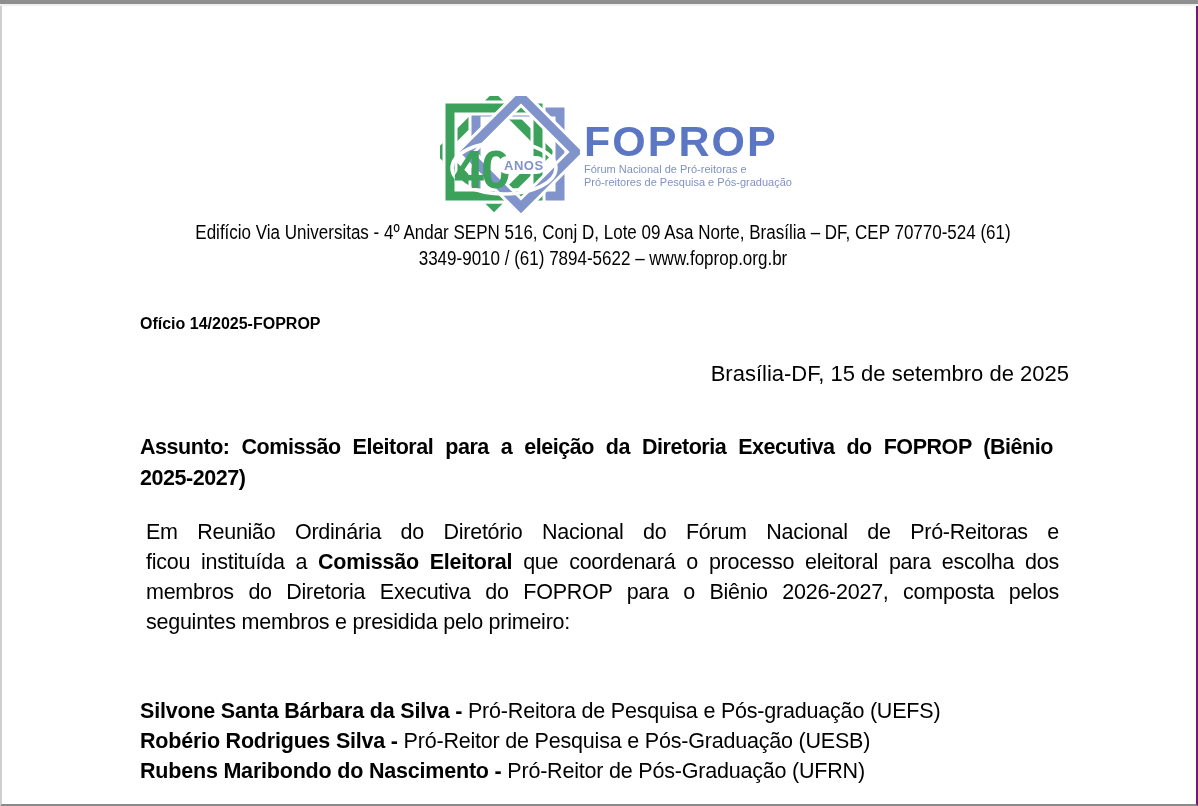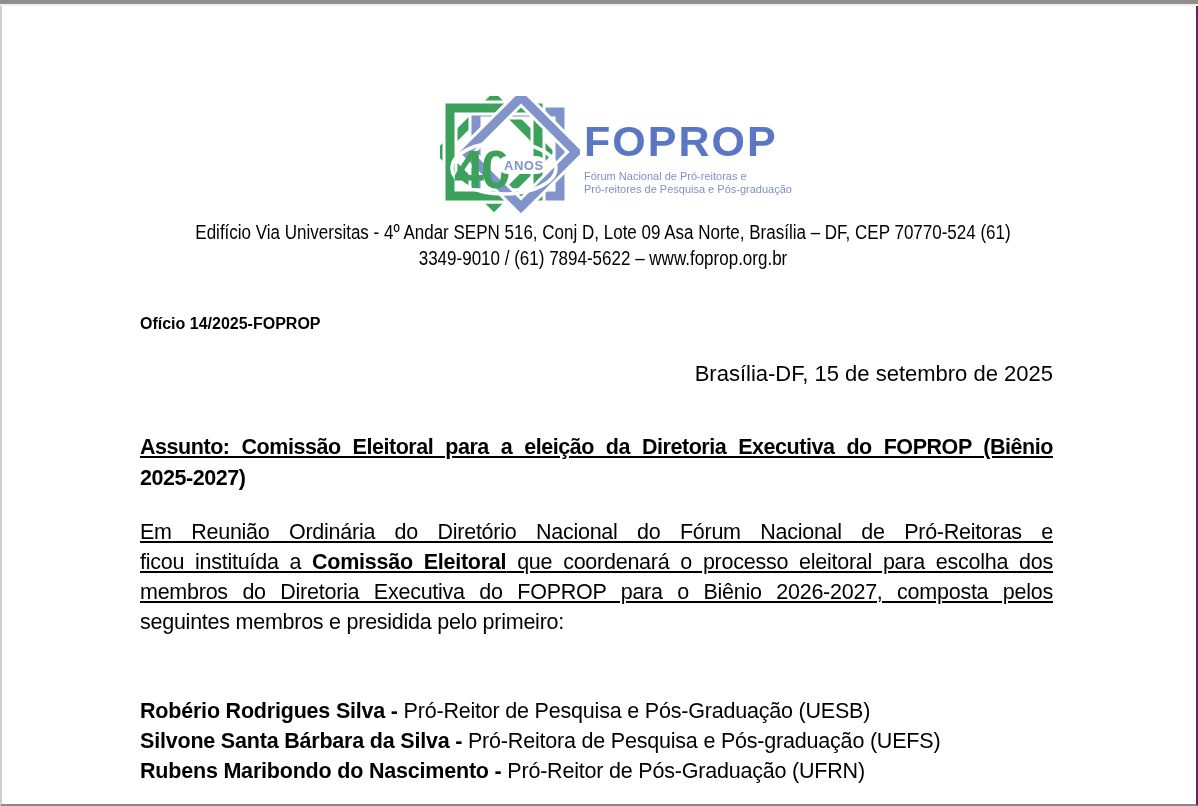--- a/index.html
+++ b/index.html
@@ -21,35 +21,35 @@
   .stroke-w { fill:none; stroke:#fff; stroke-width:15; }
   .g-stroke { fill:none; stroke:var(--logo-green,#3ca15b); stroke-width:9; }
   .b-stroke { fill:none; stroke:var(--logo-blue,#8094cb); stroke-width:9; }
   .ellipse40 { fill:none; stroke:#fff; stroke-width:3.5; }
   .num40 { font-family:"Liberation Sans",sans-serif; font-weight:bold; font-size:54px; letter-spacing:-3px; fill:var(--logo-green,#3ca15b); }
   .anos-pill { fill:#ffffff; }
   .anos-txt { font-family:"Liberation Sans",sans-serif; font-weight:bold; font-size:13px; letter-spacing:0.5px; fill:var(--logo-blue,#8094cb); }
   .brand-col { margin-left:4px; padding-top:24px; }
   .brand { font-size:43px; font-weight:bold; letter-spacing:2px; line-height:1; color:var(--brand-text,#5b77c4); }
   .brand-sub { font-size:11px; line-height:13px; color:var(--subtitle-text,#8091c3); }
-  .brand-sub.first { margin-top:7px; }
+  .brand-sub.first { }
   
   .address { position:absolute; left:4px; top:213px; width:1070px; height:56px; }
   .addr-inner {
     width:1410px; margin-left:-108px;
     transform:scaleX(0.85); transform-origin:50% 0;
     text-align:center; font-size:20px; line-height:26px; color:#000;
   }
   
   .reference { position:absolute; left:138px; top:305px; font-size:16px; font-weight:bold; line-height:26px; }
-  .dateline  { position:absolute; left:138px; top:355px; width:913px; text-align:right; font-size:22px; line-height:26px; }
+  .dateline  { position:absolute; left:154px; top:355px; width:913px; text-align:right; font-size:22px; line-height:26px; }
   .subject   { position:absolute; left:138px; top:426px; width:913px; font-size:21.5px; font-weight:bold; line-height:31px; letter-spacing:-0.45px; }
-  .bodytext  { position:absolute; left:138px; top:511px; width:913px; font-size:21.5px; line-height:30px; letter-spacing:-0.25px; }
+  .bodytext  { position:absolute; left:144px; top:511px; width:913px; font-size:21.5px; line-height:30px; letter-spacing:-0.25px; }
   .members   { position:absolute; left:138px; top:690px; width:913px; font-size:21.5px; line-height:30px; letter-spacing:-0.2px; }
-  .jline { text-align:justify; text-align-last:justify;text-decoration:underline; }
+  .jline { text-align:justify; text-align-last:justify; }
   .bold  { font-weight:bold; }
 </style>
 </head>
 <body>
 
 <div class="topbar"></div>
 <div class="topbar-shadow"></div>
 
 <div class="sheet">
 
@@ -97,18 +97,18 @@
   </div>
 
   <div class="bodytext">
     <div class="jline">Em Reunião Ordinária do Diretório Nacional do Fórum Nacional de Pró-Reitoras e</div>
     <div class="jline"><span>ficou instituída a </span><span class="bold">Comissão Eleitoral</span><span> que coordenará o processo eleitoral para escolha dos</span></div>
     <div class="jline">membros do Diretoria Executiva do FOPROP para o Biênio 2026-2027, composta pelos</div>
     <div>seguintes membros e presidida pelo primeiro:</div>
   </div>
 
   <div class="members">
+    <div><span class="bold">Silvone Santa Bárbara da Silva - </span><span>Pró-Reitora de Pesquisa e Pós-graduação (UEFS)</span></div>
     <div><span class="bold">Robério Rodrigues Silva - </span><span>Pró-Reitor de Pesquisa e Pós-Graduação (UESB)</span></div>
-    <div><span class="bold">Silvone Santa Bárbara da Silva - </span><span>Pró-Reitora de Pesquisa e Pós-graduação (UEFS)</span></div>
     <div><span class="bold">Rubens Maribondo do Nascimento - </span><span>Pró-Reitor de Pós-Graduação (UFRN)</span></div>
   </div>
 
 </div>
 
 </body></html>

